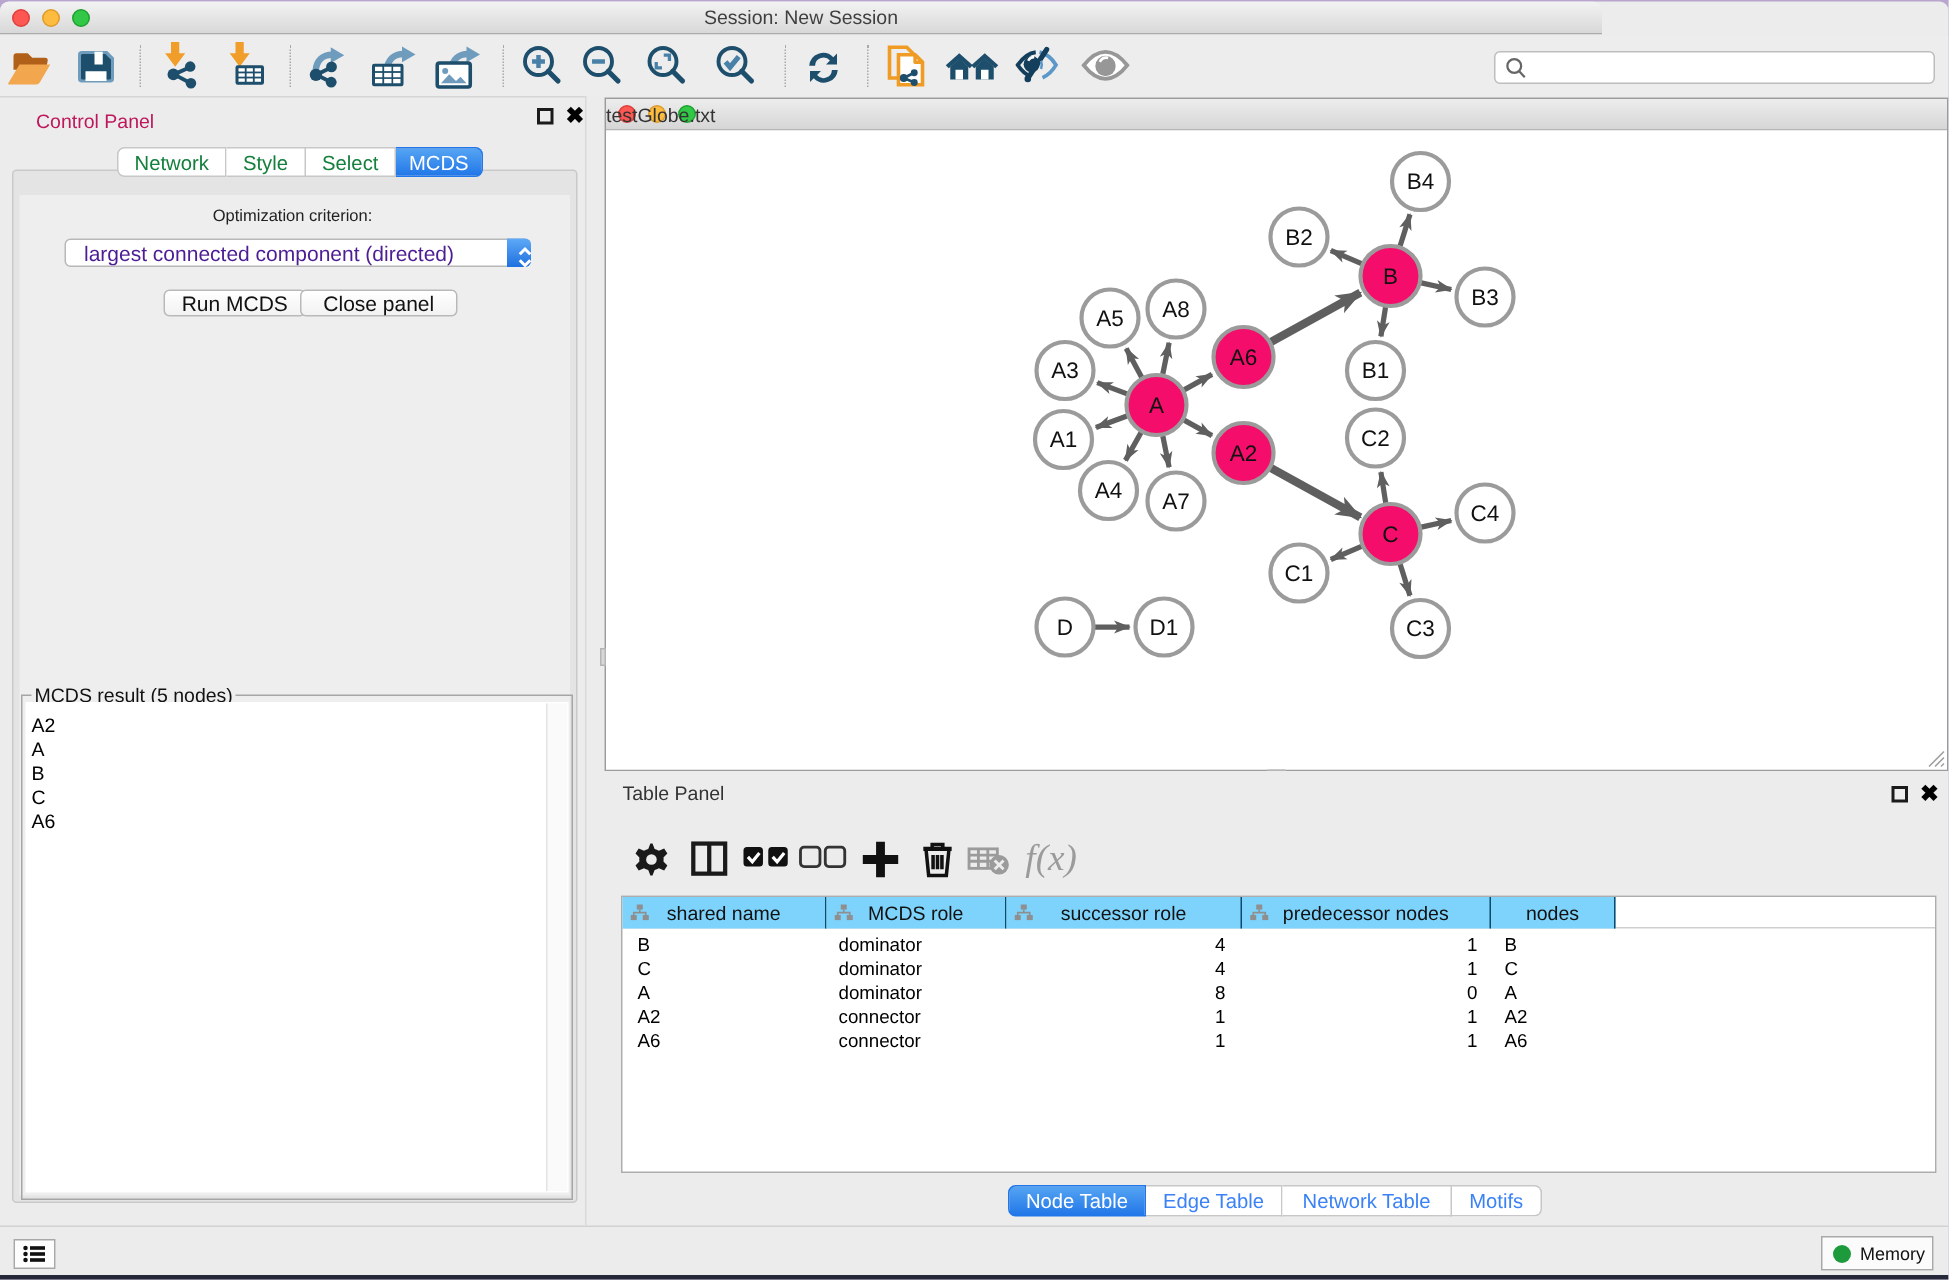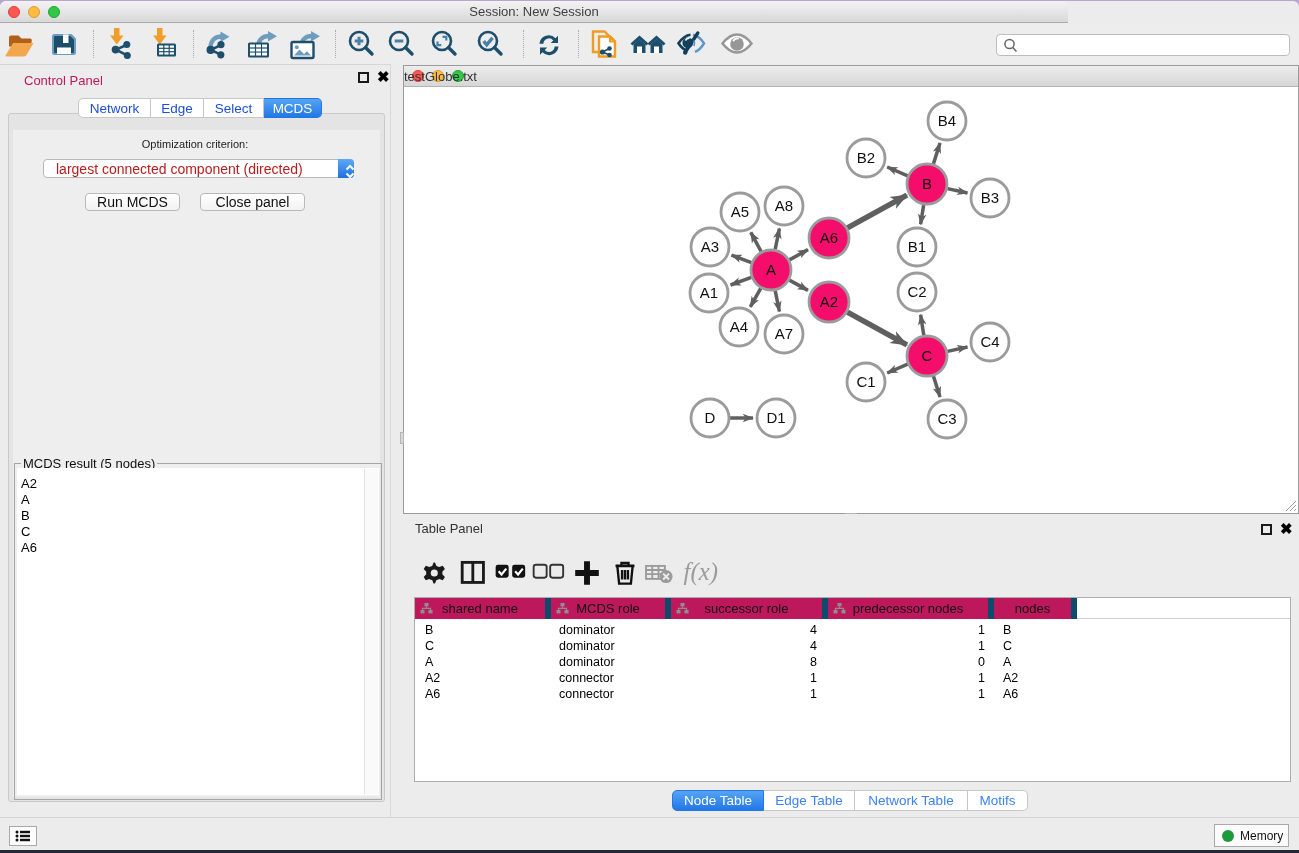--- a/index.html
+++ b/index.html
@@ -23,34 +23,34 @@
     border:1px solid #bdbdbd; border-radius:4px; }
   #searchbox svg { position:absolute; left:5px; top:4px; }
   
   #cpanel { position:absolute; left:0; top:63px; width:391px; height:753px; background:#ececec; border-top:1px solid #d6d6d6; }
   #cpanel .hdr { position:absolute; left:24px; top:8px; font-size:13px; color:#be185d; }
   .winbtns { position:absolute; top:9px; }
   .wbox { display:inline-block; width:11px; height:11px; border:2px solid #1a1a1a; margin-right:8px; vertical-align:middle; }
   .wx { display:inline-block; font-size:15px; font-weight:bold; color:#000; vertical-align:middle; }
   #tabs { position:absolute; left:78px; top:33px; height:22px; }
   .tab { float:left; height:20px; line-height:19px; padding:0; text-align:center; background:#fff;
-    border:1px solid #c7c7c7; border-left:none; font-size:13.5px; color:#1d4ed8; }
+    border:1px solid #c7c7c7; border-left:none; font-size:13.5px; color:#15803d; }
   .tab.first { border-left:1px solid #c7c7c7; border-radius:5px 0 0 5px; }
   .tab.sel { background:linear-gradient(#55a4f3,#2277e8); color:#fff; border-color:#2277e8; border-radius:0 5px 5px 0; }
   #cpbody { position:absolute; left:8px; top:48px; width:377px; height:689px; border:1px solid #c9c9c9; border-radius:3px; background:#e4e4e4; }
   #cpbody .inner { position:absolute; left:4px; right:4px; top:16px; bottom:4px; background:#eeeeee; }
   #optlabel { position:absolute; left:0; width:100%; top:73px; text-align:center; font-size:11px; color:#222; }
   #combo { position:absolute; left:43px; top:94px; width:311px; height:19px; background:#fff; border:1px solid #b8b8b8; border-radius:4px; }
-  #combo .txt { position:absolute; left:12px; top:1px; font-size:14px; color:#b91c1c; }
+  #combo .txt { position:absolute; left:12px; top:1px; font-size:14px; color:#4c1d95; }
   #combo .btn { position:absolute; right:-1px; top:-1px; width:16px; height:19px; border-radius:0 4px 4px 0;
     background:linear-gradient(#5ea9f7,#1e70e0); }
   #combo .btn svg { position:absolute; left:4px; top:3px; }
   .pbtn { position:absolute; top:128px; height:18px; background:linear-gradient(#ffffff,#f2f2f2); border:1px solid #b9b9b9; border-radius:4px;
     font-size:14px; color:#111; text-align:center; line-height:17px; }
-  #runbtn { left:85px; width:95px; }
+  #runbtn { left:109px; width:95px; }
   #closebtn { left:200px; width:105px; }
   
   #mcdsgroup { position:absolute; left:14px; top:386px; width:368px; height:350px; }
   #mcdsgroup .gline { position:absolute; left:0; top:12px; width:100%; height:337px; border:1px solid #a5a5a5; }
   #mcdsgroup .glabel { position:absolute; left:7px; top:5px; background:#eeeeee; padding:0 2px; font-size:13px; color:#111; }
   #mcdslist { position:absolute; left:3px; top:17px; width:362px; height:327px; background:#fff; padding-top:8px; }
   #mcdslist .sb { position:absolute; right:1px; top:1px; width:14px; height:325px; background:#fafafa; border-left:1px solid #e3e3e3; }
   #mcdslist .it { padding-left:4px; font-size:13px; height:16px; line-height:16px; color:#000; }
   
   #netwin { position:absolute; left:403px; top:64px; width:896px; height:449px; background:#fff; border:1px solid #9b9b9b; }
@@ -61,21 +61,21 @@
   #nettitle .y { left:28px; background:#fdbc40; border:0.5px solid #de9b27; }
   #nettitle .g { left:48px; background:#33c748; border:0.5px solid #1da22f; }
   #netcontent { position:absolute; left:0; top:21px; width:894px; height:426px; background:#fff; }
   
   #tpanel { position:absolute; left:403px; top:513px; width:896px; height:303px; background:#ececec; }
   #tpanel .hdr { position:absolute; left:12px; top:7px; font-size:13px; color:#333; }
   #ttoolbar { position:absolute; left:14px; top:46px; height:36px; }
   #ttoolbar svg { position:absolute; top:0; transform:scale(1.18); transform-origin:50% 50%; }
   #tablewrap { position:absolute; left:11px; top:83px; width:877px; height:185px; background:#fff; border:1px solid #adadad; }
   #thead { position:absolute; left:0; top:0; width:875px; height:21px; border-bottom:1px solid #cfcfcf; }
-  .th { position:absolute; top:0; height:21px; border-right:6px solid #0c4a6e; font-size:13px; color:#111; background:#be185d; }
+  .th { position:absolute; top:0; height:21px; border-right:1px solid #0c4a6e; font-size:13px; color:#111; background:#7dd3fc; }
   .th .sort { position:absolute; left:5px; top:4px; }
   .th .lab { position:absolute; left:0; right:0; top:3px; text-align:center; }
   .trow { position:absolute; left:0; height:16px; font-size:12.5px; color:#000; }
   .trow span { position:absolute; top:1px; }
   
   #btabs { position:absolute; left:269px; top:276px; height:21px; }
   .btab { float:left; height:21px; line-height:20px; padding:0; text-align:center; background:#fff; border:1px solid #c7c7c7; border-left:none; font-size:13.5px; color:#3b82f6; box-sizing:border-box; }
   .btab.sel { background:linear-gradient(#55a4f3,#2277e8); color:#fff; border-color:#2277e8; border-radius:5px 0 0 5px; border-left:1px solid #2277e8; }
   .btab.last { border-radius:0 5px 5px 0; }
   
@@ -237,21 +237,21 @@
       </div>
   </div>
   <div id="cpanel" style="border-right:1px solid #d9d9d9">
     <div class="hdr">Control Panel</div>
     <div class="winbtns" style="left:358px;top:3px;"><span class="wbox"></span><span class="wx">✖</span></div>
     <div id="cpbody">
         <div class="inner"></div>
       </div>
     <div id="tabs">
       <div class="tab first" style="width:73px">Network</div>
-        <div class="tab" style="width:53px">Edge</div>
+        <div class="tab" style="width:53px">Style</div>
         <div class="tab" style="width:60px">Select</div>
         <div class="tab sel" style="width:58px">MCDS</div>
     </div>
     <div id="optlabel">Optimization criterion:</div>
     <div id="combo">
         <span class="txt">largest connected component (directed)</span>
       <span class="btn">
           <svg width="16" height="19" viewBox="0 0 16 19">
             <path d="M4.5 7.5 L8 4 L11.5 7.5" stroke="#fff" stroke-width="2" fill="none"></path>
             <path d="M4.5 11.5 L8 15 L11.5 11.5" stroke="#fff" stroke-width="2" fill="none"></path>

